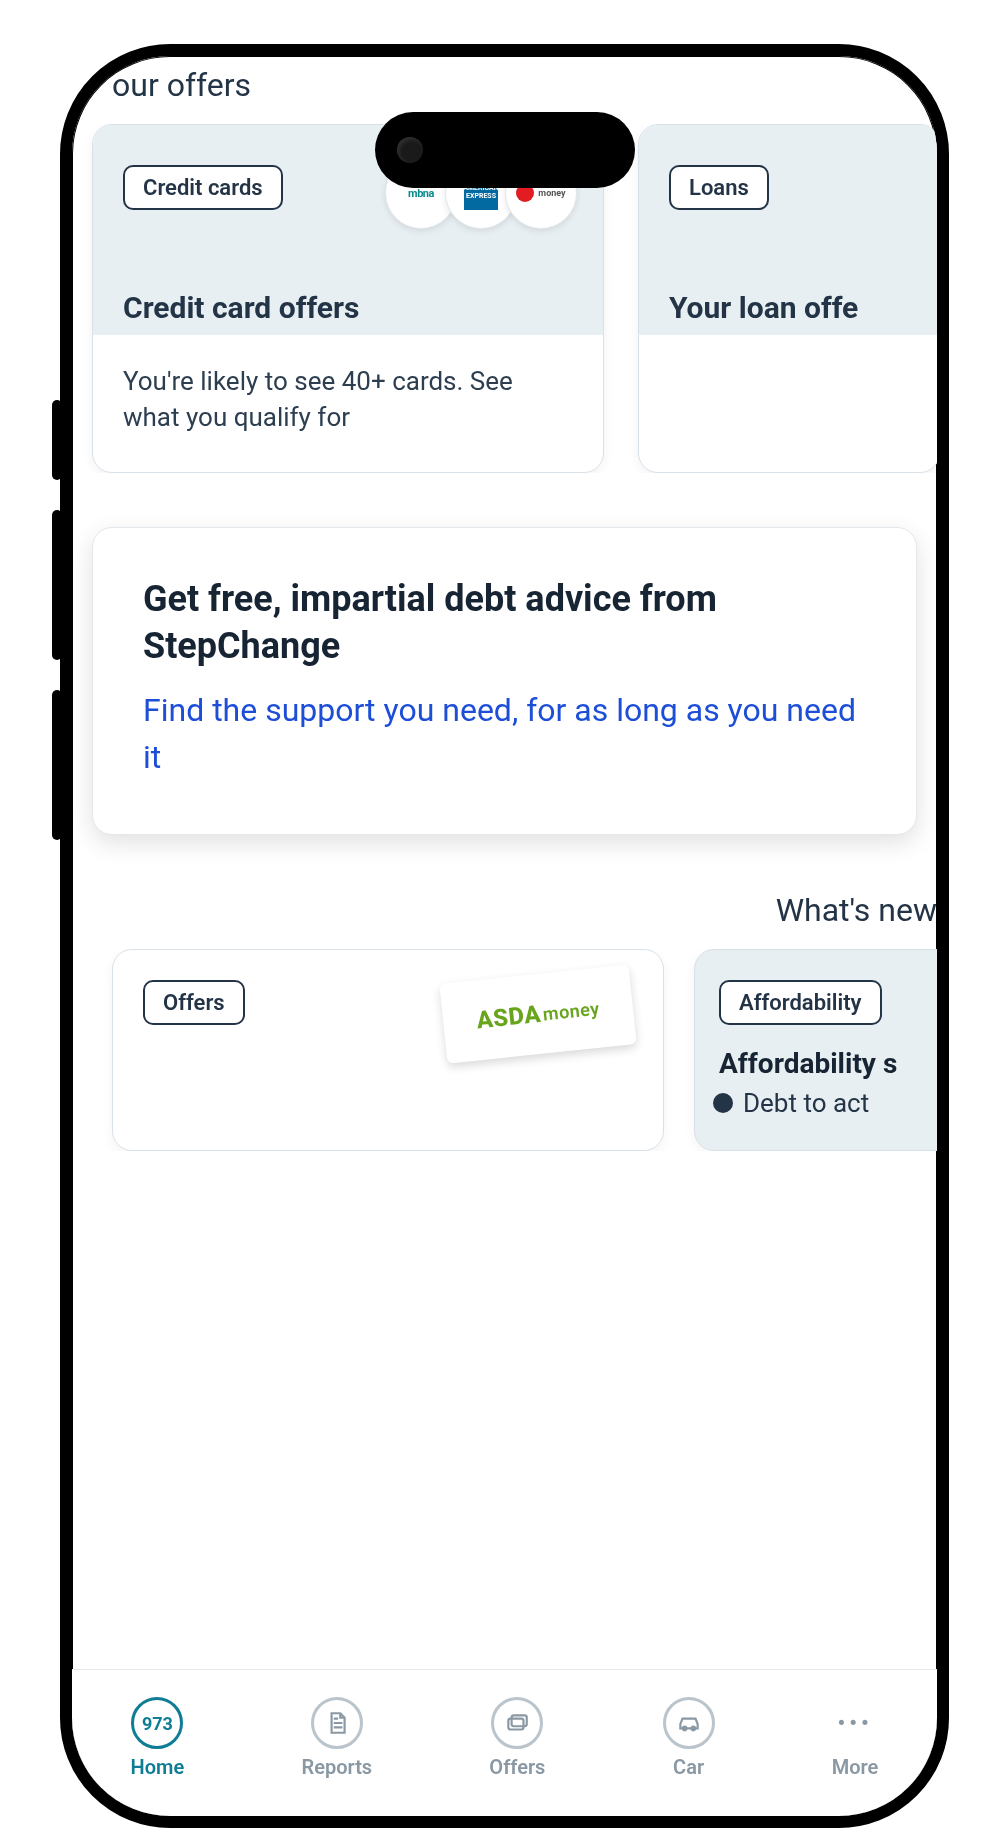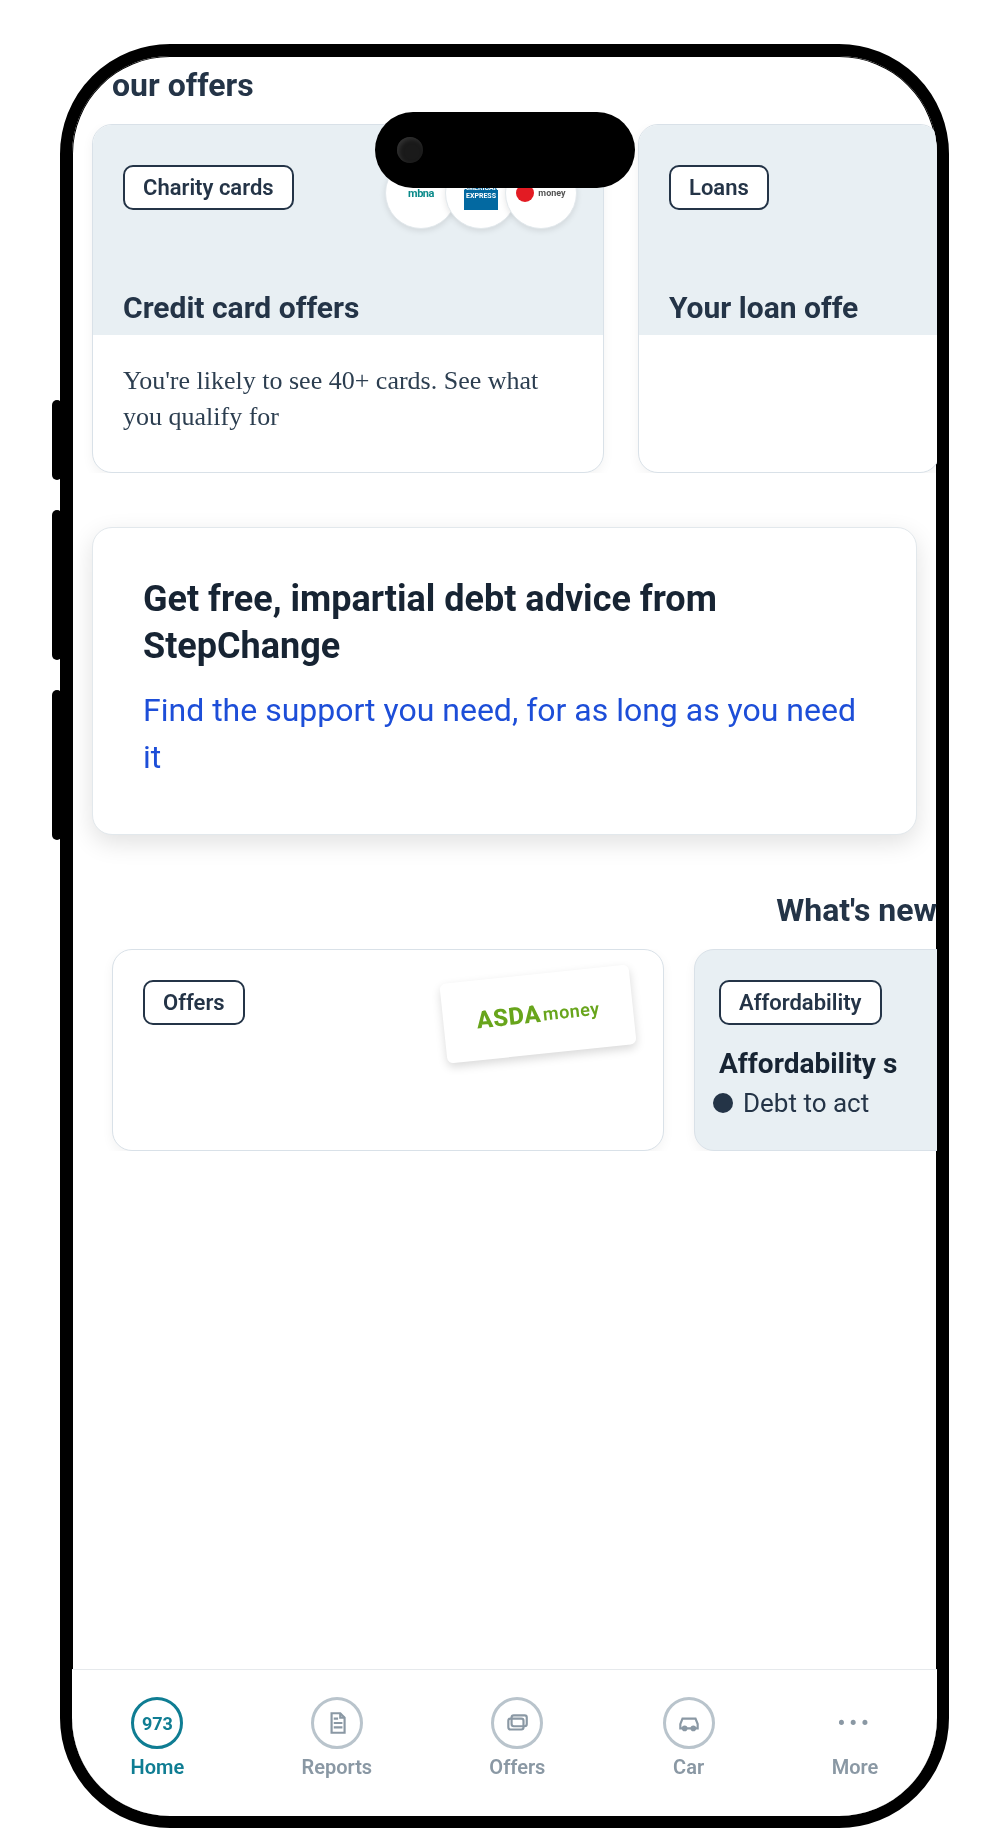--- a/index.html
+++ b/index.html
@@ -31,37 +31,37 @@
   .island .cam{
     position:absolute;left:22px;top:50%;transform:translateY(-50%);
     width:26px;height:26px;border-radius:50%;background:#1a1a1a;
     box-shadow:inset 2px 2px 4px #333;
   }
 
   
   .screen{position:absolute;inset:0;overflow:hidden;}
   .scroll{position:absolute;left:0;right:0;top:-20px;bottom:120px;padding:0 0 40px 0;}
 
-  .sec-title{font-size:32px;font-weight:700;color:#243447;margin:30px 0 20px 40px;}
+  .sec-title{font-size:32px;font-weight:400;color:#243447;margin:30px 0 20px 40px;}
 
   
   .hrow{display:flex;gap:34px;padding-left:20px;overflow:hidden;}
 
   .card{
     border:1px solid #d9e1e8;border-radius:20px;background:#fff;
     box-shadow:0 4px 12px rgba(0,0,0,.05);flex:0 0 auto;overflow:hidden;
   }
   .offer-card{width:510px;}
   .offer-header{background:#e8eff3;padding:40px 30px 30px 30px;height:210px;position:relative;box-sizing:border-box;}
   .tag{
     display:inline-block;border:2px solid #243447;border-radius:10px;
     padding:8px 18px;font-size:22px;font-weight:600;color:#243447;background:#fff;
   }
   .offer-title{font-size:30px;font-weight:700;color:#243447;margin-top:80px;}
-  .offer-body{padding:28px 30px 36px 30px;font-size:26px;color:#2c3e50;line-height:1.4;font-family:Liberation Serif, serif;}
+  .offer-body{padding:28px 30px 36px 30px;font-size:26px;color:#2c3e50;line-height:1.4;}
 
   
   .logo-chips{position:absolute;top:32px;right:26px;display:flex;}
   .chip{width:70px;height:70px;border-radius:50%;background:#fff;border:1px solid #e2e8ec;
         box-shadow:0 2px 6px rgba(0,0,0,.1);margin-left:-12px;display:flex;align-items:center;justify-content:center;
         font-size:11px;font-weight:700;}
   .chip.mbna{color:#0a8a8a;letter-spacing:-0.5px;}
   .chip.amex{color:#fff;}
   .chip.amex .sq{width:34px;height:34px;background:#0369a1;display:flex;align-items:center;justify-content:center;font-size:7px;line-height:1.1;text-align:center;}
   .chip.virgin{color:#555;font-size:9px;}
@@ -170,21 +170,21 @@
 
     <div class="screen">
       <div class="scroll">
 
         <div class="sec-title">our offers</div>
 
         <div class="hrow">
 
           <div class="card offer-card">
             <div class="offer-header">
-              <span class="tag">Charity cards</span>
+              <span class="tag">Credit cards</span>
               <div class="logo-chips">
                 <div class="chip mbna">mbna</div>
                 <div class="chip amex">
                     <div class="sq">AMERICAN<br>EXPRESS</div>
                   </div>
                 <div class="chip virgin"><div class="dot"></div>money</div>
               </div>
               <div class="offer-title">Credit card offers</div>
             </div>
             <div class="offer-body">You're likely to see 40+ cards. See what you qualify for</div>

